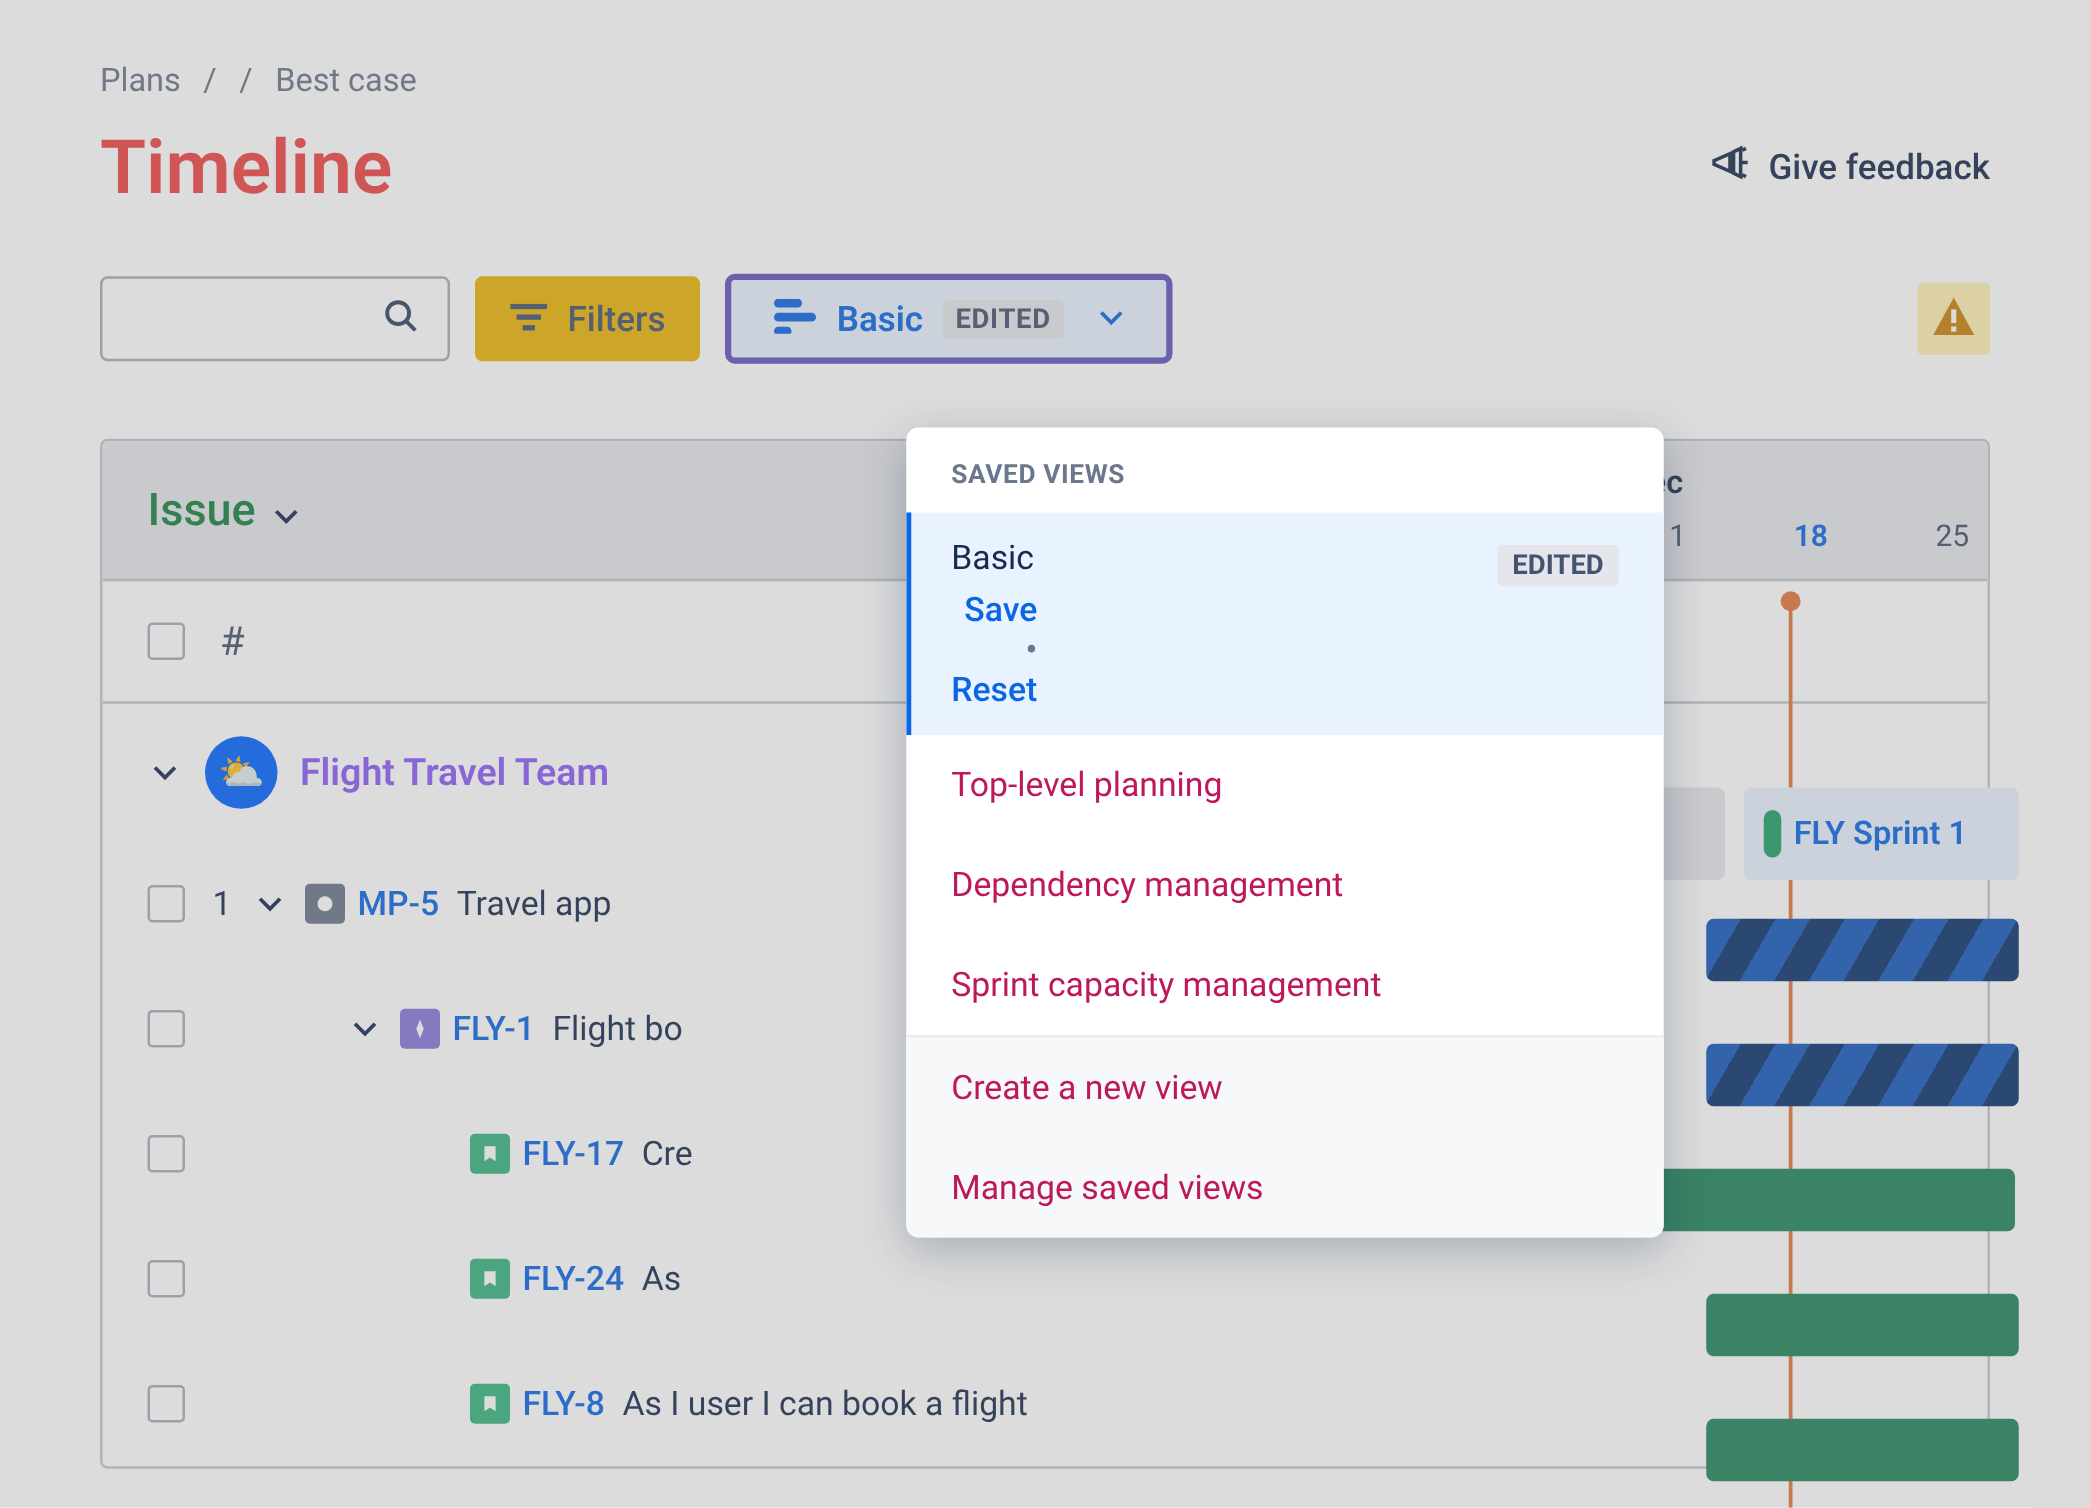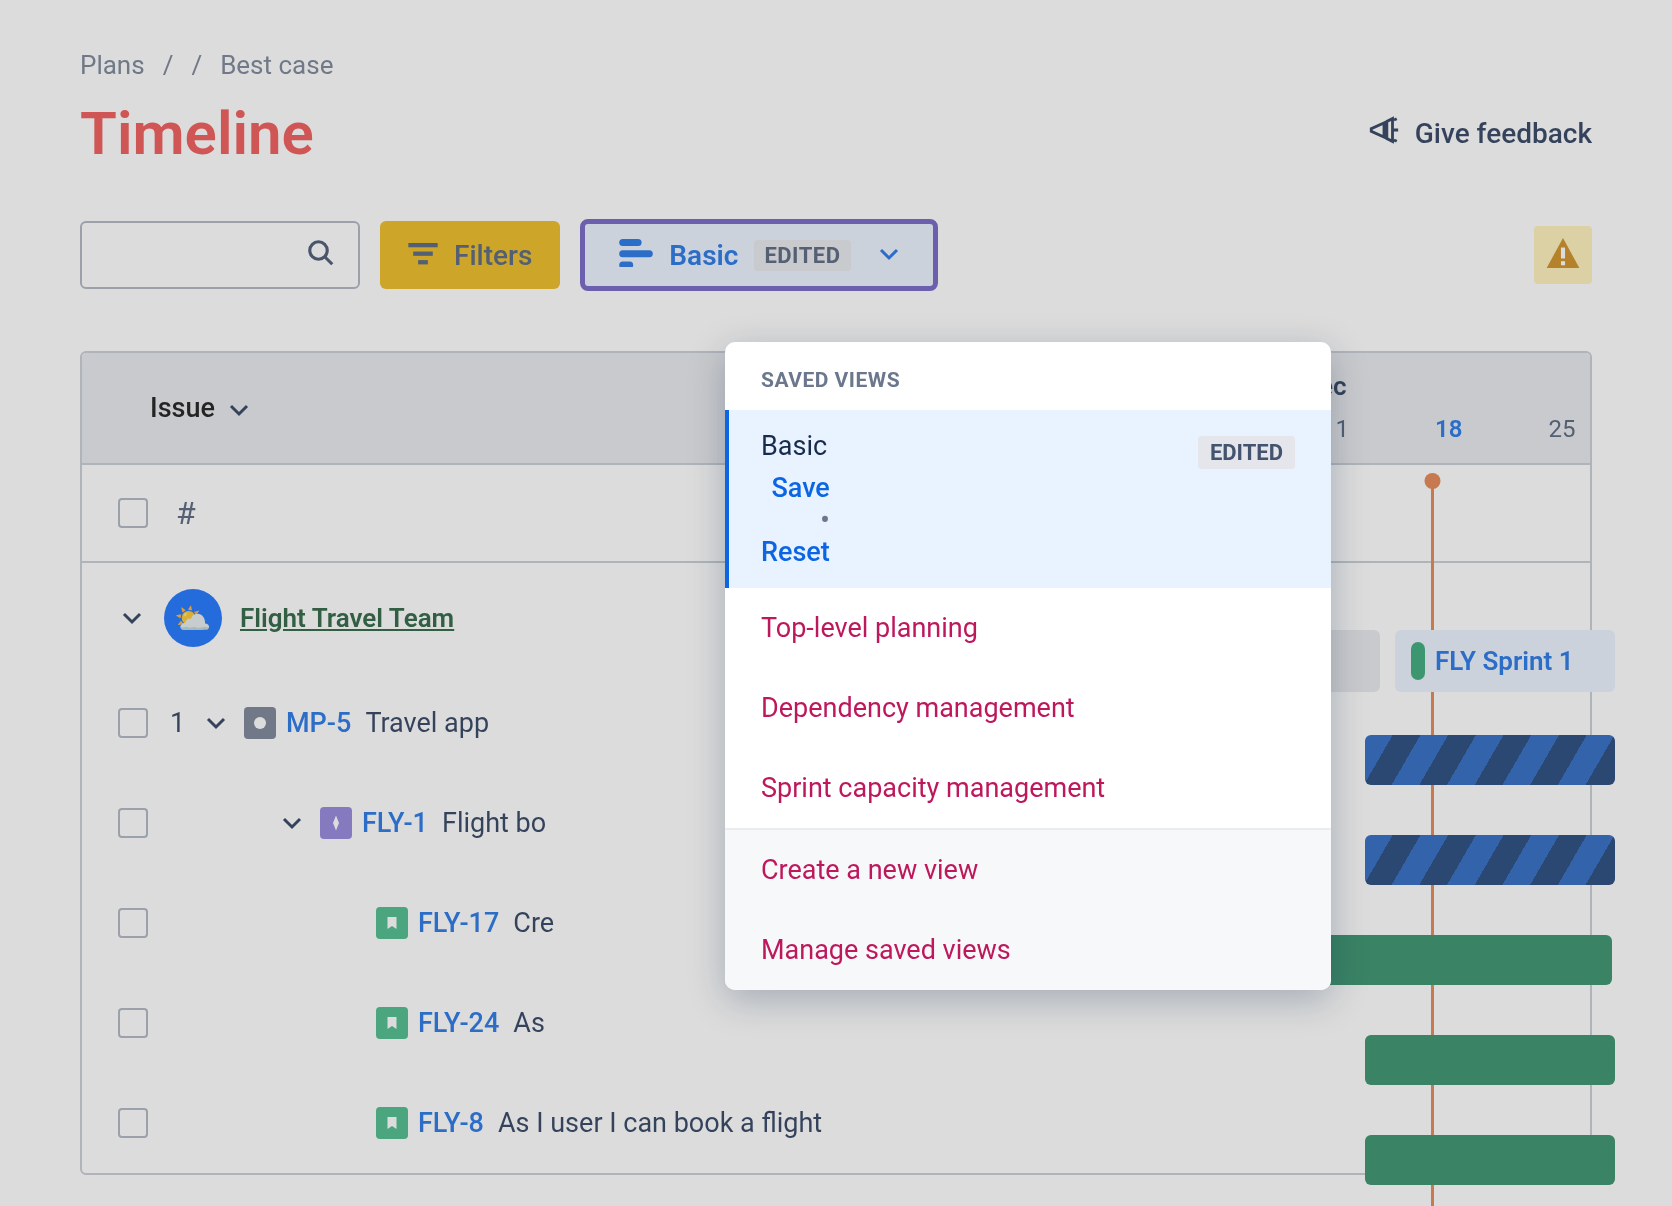--- a/index.html
+++ b/index.html
@@ -57,21 +57,21 @@
   margin-left: auto; width: 58px; height: 58px; background: #FFF0B3;
   display: flex; align-items: center; justify-content: center; border-radius: 4px;
 }
 .warn-badge svg { width: 34px; height: 30px; }
 
 .table-wrap { border: 2.5px solid #C1C7D0; border-radius: 6px; overflow: hidden; }
 .thead {
   height: 112px; background: #E5E7EB; border-bottom: 2.5px solid #C1C7D0;
   display: flex; align-items: center; position: relative;
 }
-.issue-col { display: flex; align-items: center; gap: 14px; padding-left: 68px; font-size: 27px; font-weight: 500; color: #000000; cursor: pointer; }
+.issue-col { display: flex; align-items: center; gap: 14px; padding-left: 36px; font-size: 36px; font-weight: 500; color: #15803d; cursor: pointer; }
 .issue-col svg { width: 20px; height: 14px; }
 
 .timeline-area { position: absolute; left: 1150px; right: 0; top: 0; height: 100%; }
 .month-label { position: absolute; top: 18px; font-size: 26px; font-weight: 600; color: #172B4D; }
 .day-labels { position: absolute; top: 62px; display: flex; gap: 86px; font-size: 24px; color: #42526E; }
 .day-labels span.current { color: #0C66E4; font-weight: 600; }
 
 .hash-row {
   height: 98px; border-bottom: 2.5px solid #C1C7D0; display: flex; align-items: center; padding-left: 36px; gap: 28px;
 }
@@ -80,36 +80,36 @@
 
 .row {
   height: 100px; display: flex; align-items: center; padding-left: 36px;
   position: relative;
 }
 .row.team { height: 110px; }
 .exp { cursor: pointer; display: flex; align-items: center; justify-content: center; width: 28px; }
 .exp svg { width: 20px; height: 14px; }
 .num { font-size: 27px; color: #172B4D; margin-right: 14px; width: 18px; }
 .team-icon { width: 58px; height: 58px; border-radius: 50%; background: #0065FF; display: flex; align-items: center; justify-content: center; margin: 0 18px; font-size: 30px; }
-.team-name { font-size: 26px; font-weight: 600; color: #14532d; text-decoration: underline; }
+.team-name { font-size: 30px; font-weight: 600; color: #8b5cf6; }
 
 .issue-icon { width: 32px; height: 32px; border-radius: 4px; display: flex; align-items: center; justify-content: center; margin-right: 10px; }
 .issue-icon.gray { background: #6B778C; }
 .issue-icon.purple { background: #8777D9; }
 .issue-icon.green { background: #36B37E; }
 .issue-icon svg { width: 18px; height: 18px; }
 .issue-key { font-size: 27px; font-weight: 500; color: #0C66E4; margin-right: 14px; }
 .issue-title { font-size: 27px; color: #172B4D; }
 
 .indent-1 { padding-left: 155px; }
 .indent-2 { padding-left: 220px; }
 
 .gantt { position: absolute; left: 1150px; right: 0; top: 385px; }
 .sprint-pill {
-  position: absolute; height: 62px; border-radius: 6px; display: flex; align-items: center;
+  position: absolute; height: 74px; border-radius: 6px; display: flex; align-items: center;
   gap: 10px; padding: 0 16px; font-size: 26px; font-weight: 600;
 }
 .sprint-pill.gray { background: #E5E7EB; color: #44546F; }
 .sprint-pill.blue { background: #E9F2FF; color: #0C66E4; }
 .pill-dot { width: 14px; height: 38px; border-radius: 7px; }
 .pill-dot.grayd { background: #8993A4; }
 .pill-dot.greend { background: #22A06B; }
 
 .bar { position: absolute; height: 50px; border-radius: 6px; }
 .bar.striped {

